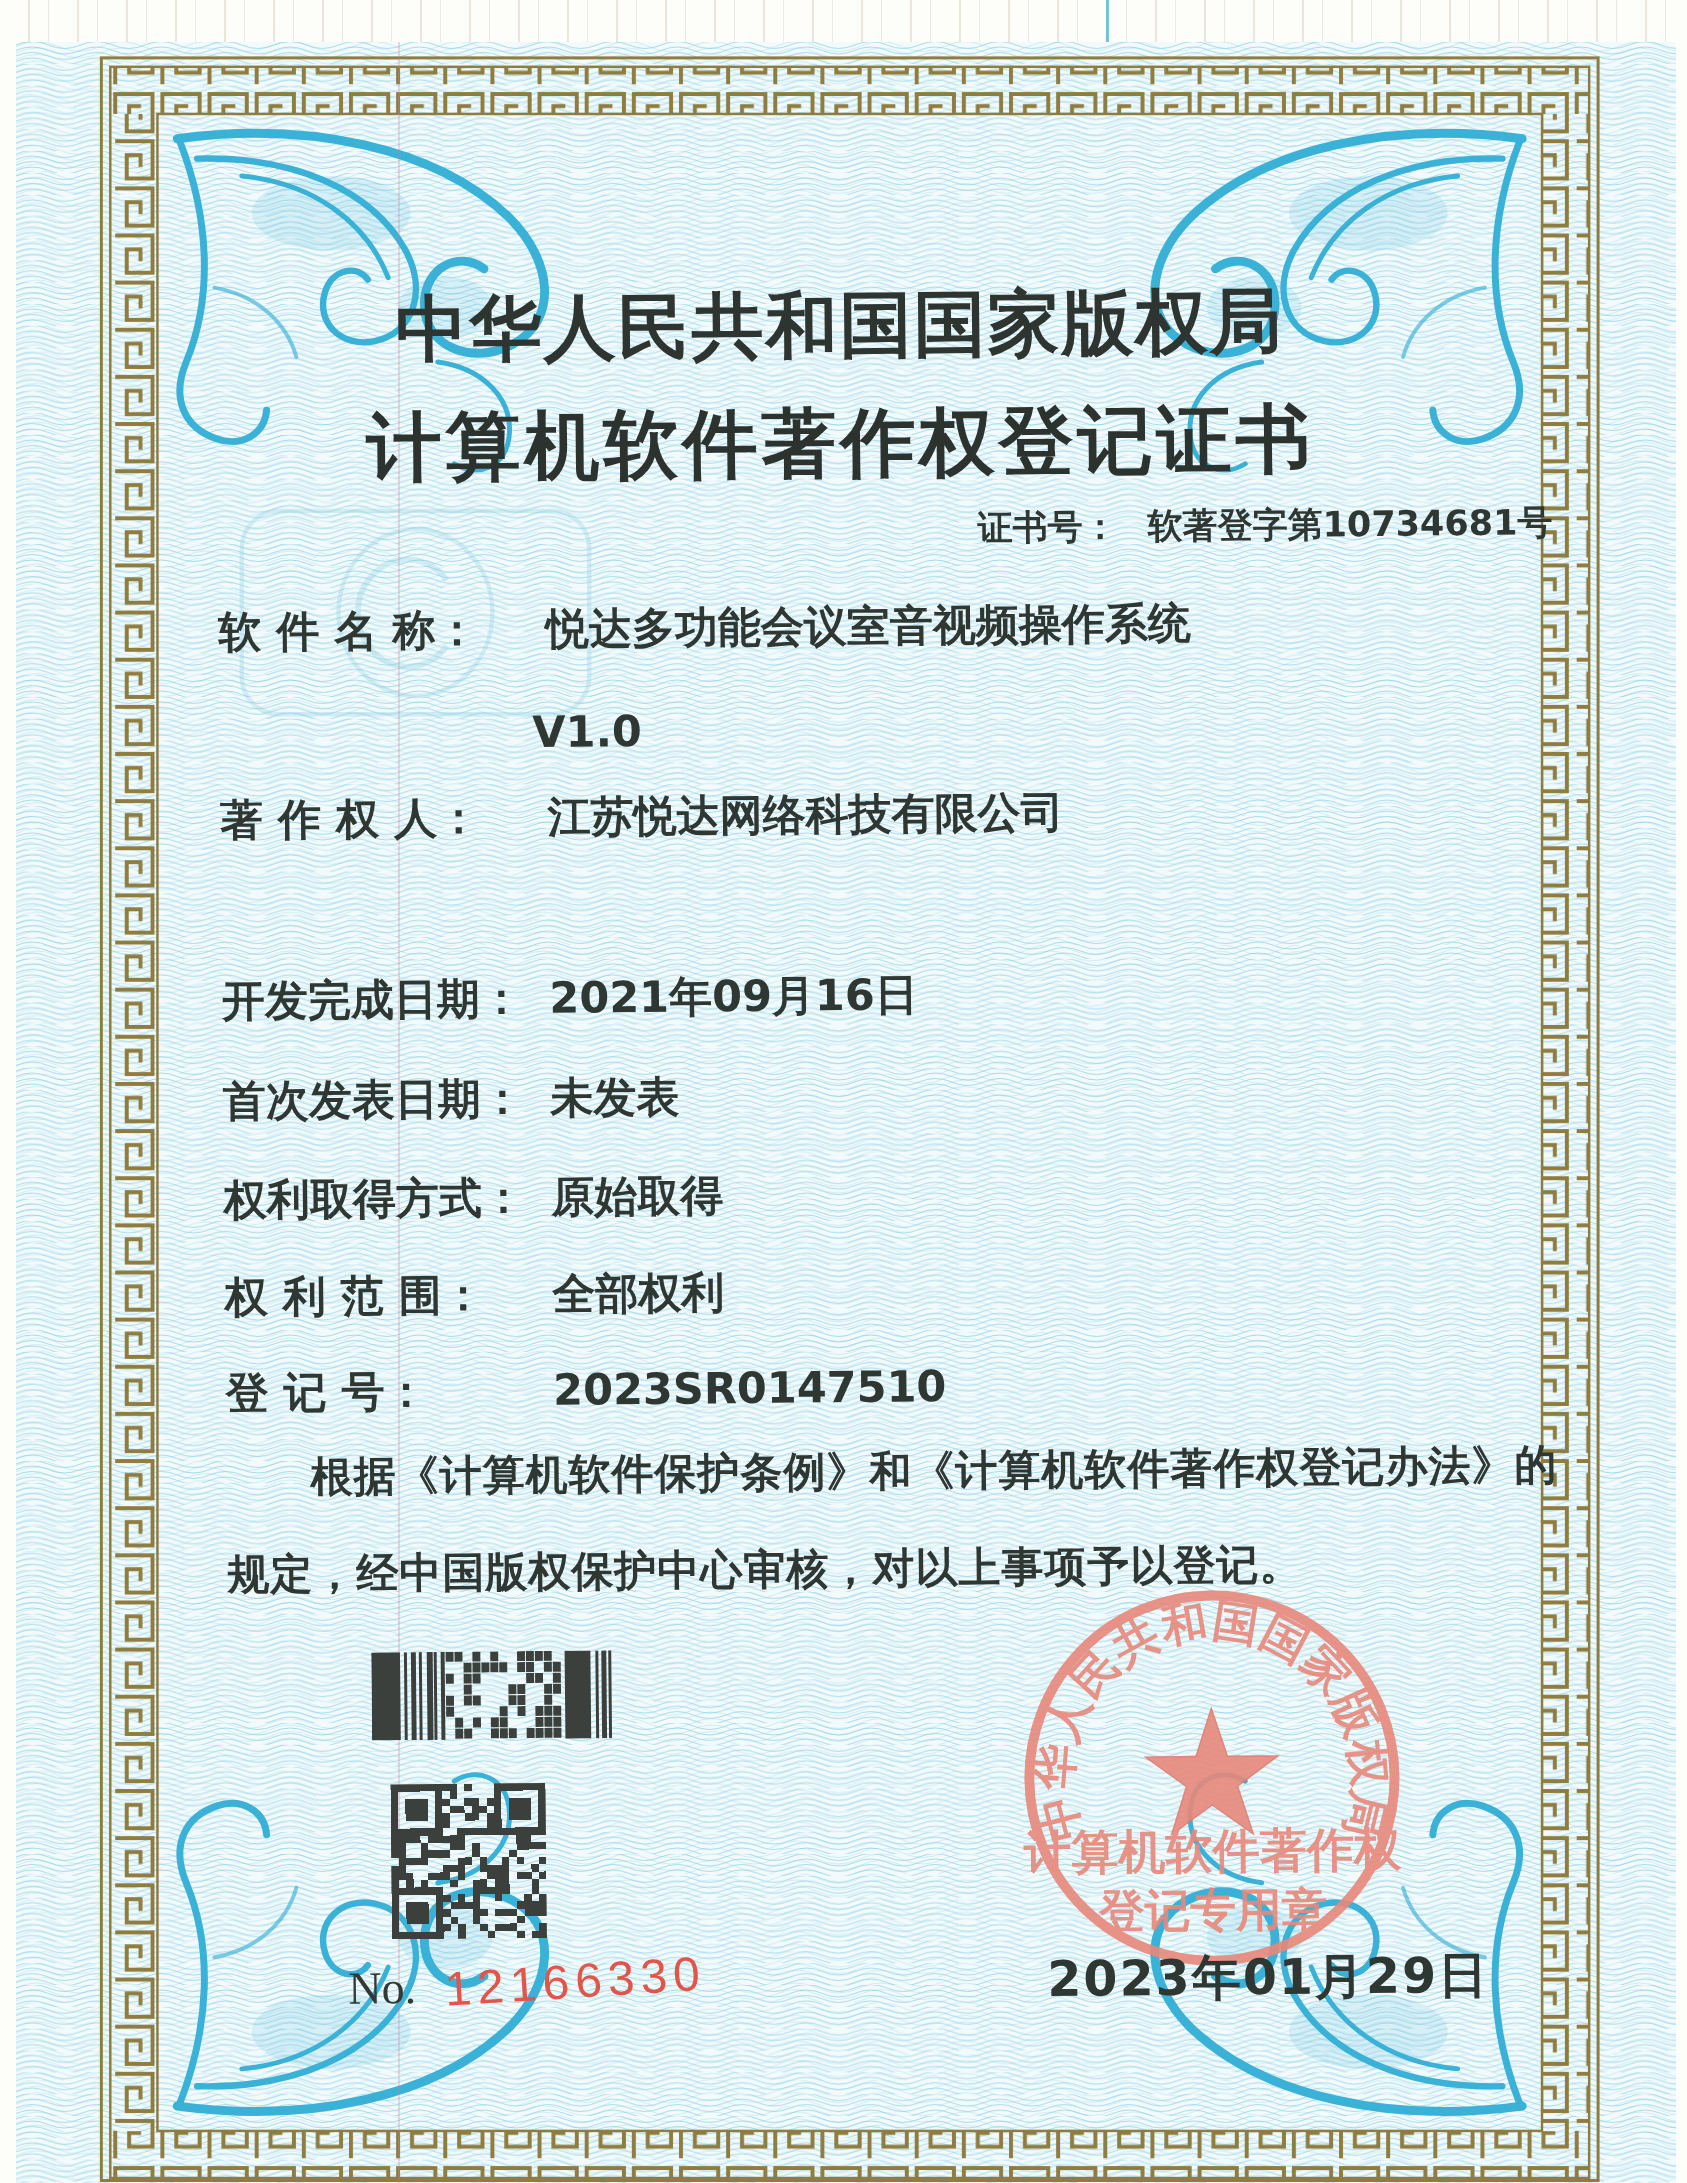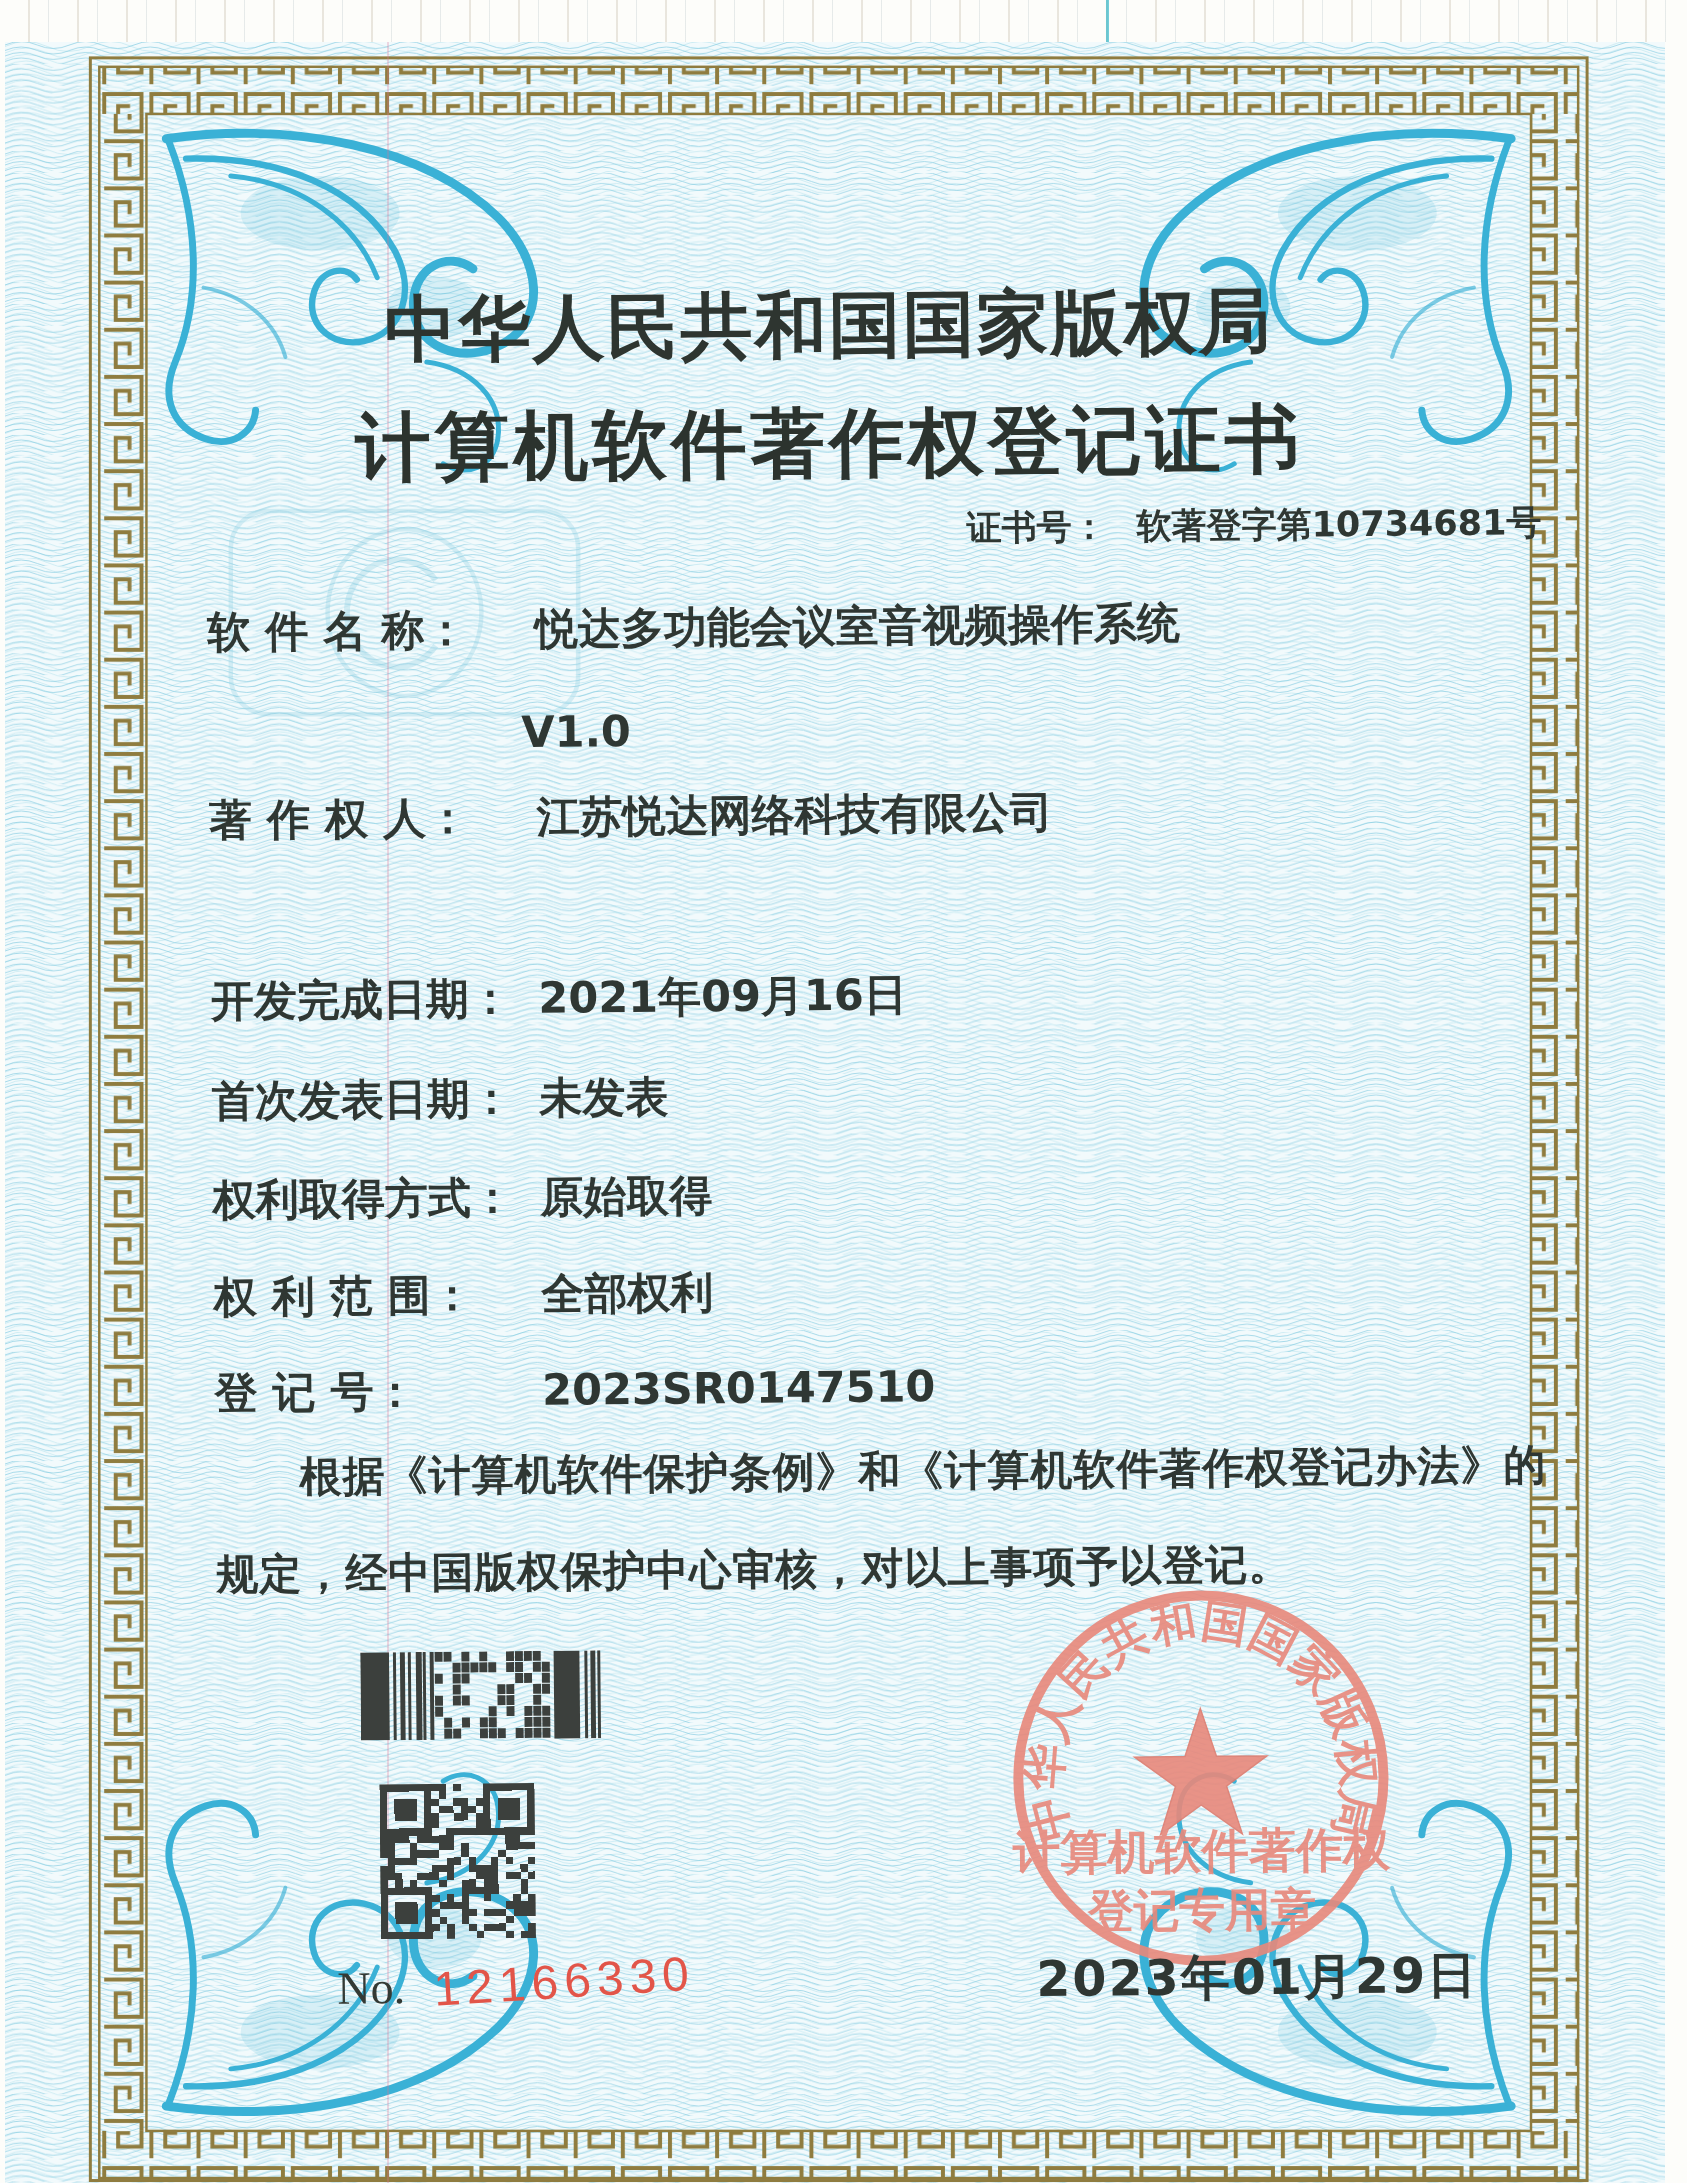--- a/index.html
+++ b/index.html
@@ -1,17 +1,17 @@
 <!DOCTYPE html>
 <html style="font-size:8px"><head>
 <meta charset="utf-8">
 <style>
   html,body{margin:0;padding:0;width:1687px;height:2183px;background:#fdfdfa;overflow:hidden;}
   body{font-family:"DejaVu Sans",sans-serif;-webkit-font-smoothing:antialiased;}
-  .paper{position:absolute;left:5px;top:42px;width:1660px;height:2141px;background:#f2fafc;}
+  .paper{position:absolute;left:16px;top:42px;width:1660px;height:2141px;background:#f2fafc;}
   .bg-svg{position:absolute;left:0;top:0;width:100%;height:100%;}
   .content{position:absolute;left:0;top:0;width:100%;height:100%;transform:rotate(-0.55deg);transform-origin:50% 45%;}
   .abs{position:absolute;}
   .issuer-title{left:0;right:0;top:236px;text-align:center;font-size:72px;font-weight:700;
     color:#2e3530;letter-spacing:2px;}
   .cert-title{left:0;right:0;top:352px;text-align:center;font-size:75px;font-weight:800;
     color:#2c332e;letter-spacing:4px;}
   .cert-no{top:464px;right:119px;font-size:35px;font-weight:700;color:#2f3733;}
   .cert-no .gap{display:inline-block;width:30px;}
   .row{left:206px;font-size:43px;font-weight:700;color:#2f3733;white-space:nowrap;}

